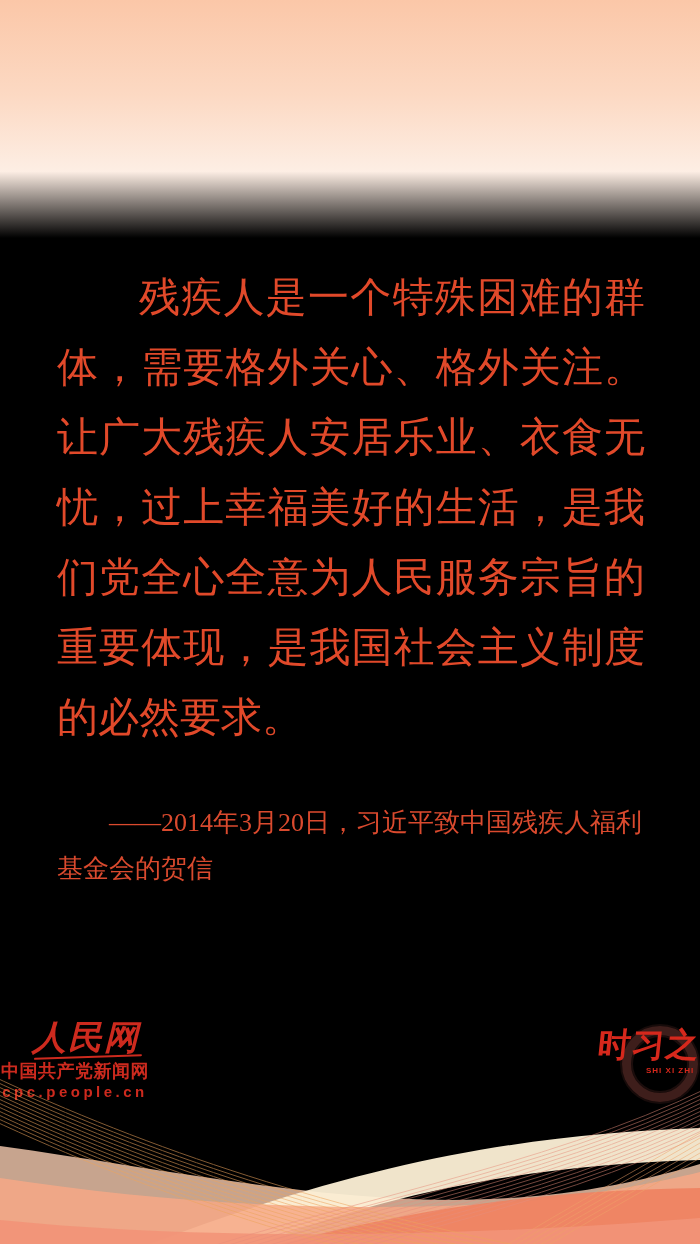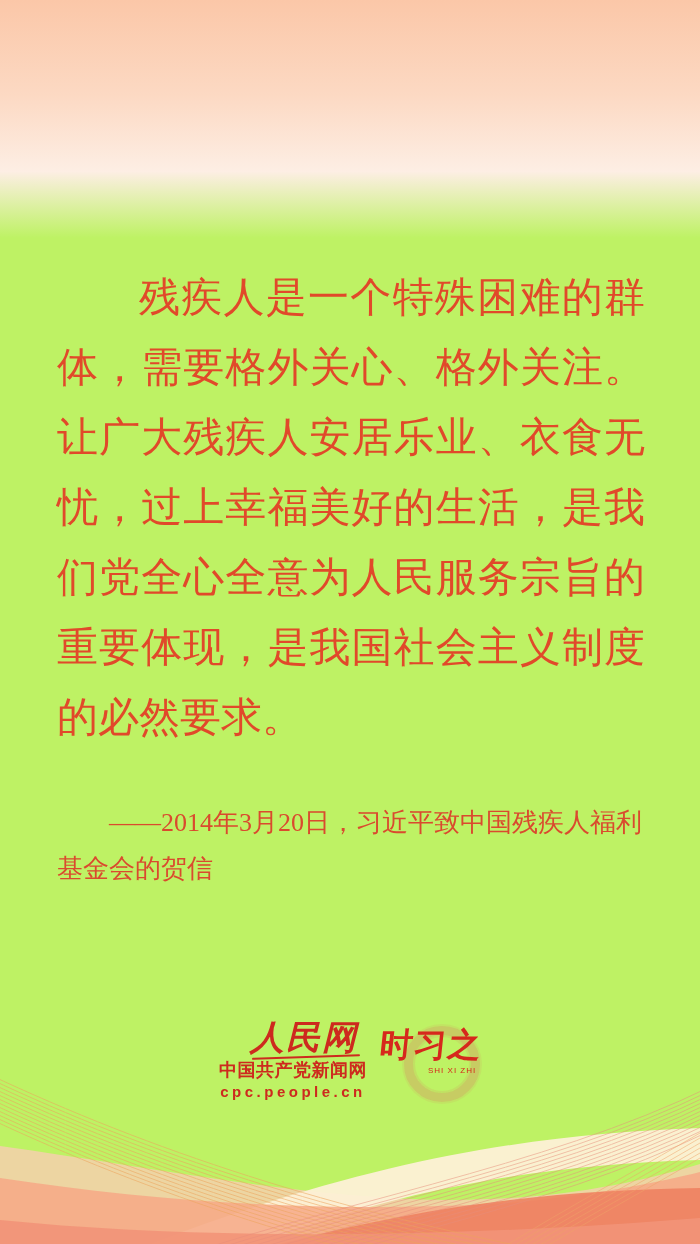--- a/index.html
+++ b/index.html
@@ -5,21 +5,21 @@
   html, body { margin: 0; padding: 0; }
   body {
     width: 700px; height: 1244px;
     background: #ffffff;
     font-family: "Liberation Serif", "DejaVu Serif", serif;
     overflow: hidden;
   }
   .poster {
     position: relative;
     width: 700px; height: 1244px;
-    background: #bef264;
+    background: #000000;
     overflow: hidden;
   }
   .top-gradient {
     position: absolute; top: 0; left: 0;
     width: 700px; height: 238px;
     background: linear-gradient(180deg,
       #fbc7a8 0%, #fcd9c3 40%, #fdeee4 72%, rgba(255,255,255,0) 100%);
   }
   .quote {
     position: absolute;
@@ -40,21 +40,21 @@
     line-height: 46px;
     color: #da4a2e;
     text-indent: 2em;
     text-align: left;
   }
   .footer-logos {
     position: absolute;
     top: 1018px; left: 0;
     width: 700px;
     display: flex;
-    justify-content: center;
+    justify-content: space-between;
     align-items: flex-start;
     gap: 12px;
   }
   .pd-logo { width: 150px; text-align: center; }
   .pd-script {
     font-family: "DejaVu Serif", serif;
     font-style: italic;
     font-weight: bold;
     font-size: 34px;
     line-height: 38px;
@@ -64,21 +64,21 @@
     letter-spacing: 2px;
   }
   .pd-underline {
     height: 2px; width: 72%;
     background: #cd2a1e;
     border-radius: 2px;
     margin: 0 8px 3px auto;
     transform: rotate(-2deg);
   }
   .pd-site {
-    font-family: Liberation Mono, monospace;
+    font-family: Liberation Sans, sans-serif;
     font-weight: bold;
     font-size: 18px;
     line-height: 21px;
     color: #cd2a1e;
     letter-spacing: 0.5px;
     white-space: nowrap;
   }
   .pd-domain {
     font-family: "Liberation Sans", sans-serif;
     font-weight: bold;
@@ -107,21 +107,21 @@
     line-height: 34px;
     color: #d6281c;
     transform: skewX(-6deg);
     letter-spacing: 1px;
     white-space: nowrap;
   }
   .sxz-sub {
     position: absolute;
     left: 48px; top: 48px;
     font-family: "Liberation Sans", sans-serif;
-    font-weight: normal;
+    font-weight: bold;
     font-size: 8px;
     color: #d6281c;
     letter-spacing: 1px;
     white-space: nowrap;
   }
   .waves {
     position: absolute;
     left: 0; bottom: 0;
     width: 700px; height: 172px;
     display: block;

